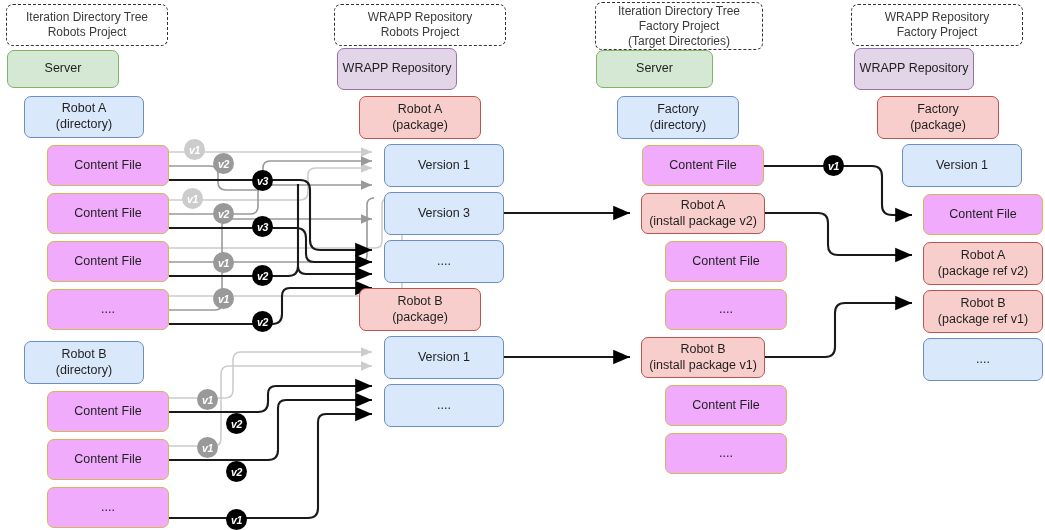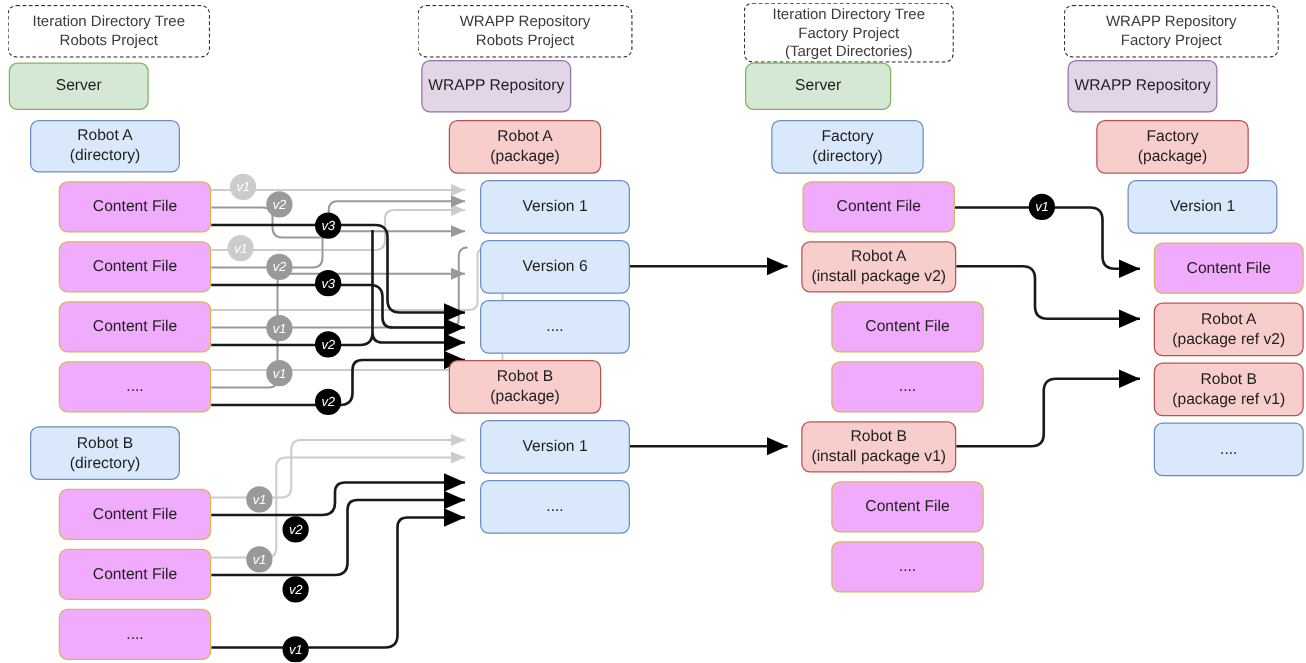--- a/index.html
+++ b/index.html
@@ -68,21 +68,21 @@
   }
   .badge {
     position: absolute;
     width: 21px;
     height: 21px;
     border-radius: 50%;
     display: flex;
     align-items: center;
     justify-content: center;
     font-size: 10.5px;
-    font-weight: normal;
+    font-weight: bold;
     font-style: italic;
     color: #ffffff;
     z-index: 6;
     letter-spacing: -0.3px;
   }
   .badge.lvl1 { background: #cccccc; }
   .badge.lvl2 { background: #999999; }
   .badge.lvl3 { background: #000000; }
 </style>
 </head>
@@ -158,21 +158,21 @@
       <div class="node yellow2" style="left: 47px; top: 289px; width: 122px; height: 41px;">....</div>
       <div class="node blue" style="left: 24px; top: 341px; width: 120px; height: 43px;">Robot B
 (directory)</div>
       <div class="node yellow2" style="left: 47px; top: 391px; width: 122px; height: 41px;">Content File</div>
       <div class="node yellow2" style="left: 47px; top: 439px; width: 122px; height: 41px;">Content File</div>
       <div class="node yellow2" style="left: 47px; top: 487px; width: 122px; height: 41px;">....</div>
       <div class="node purple" style="left: 337px; top: 48px; width: 120px; height: 42px;">WRAPP Repository</div>
       <div class="node red" style="left: 359px; top: 96px; width: 122px; height: 43px;">Robot A
 (package)</div>
       <div class="node blue" style="left: 384px; top: 144px; width: 120px; height: 43px;">Version 1</div>
-      <div class="node blue" style="left: 384px; top: 192px; width: 120px; height: 43px;">Version 6</div>
+      <div class="node blue" style="left: 384px; top: 192px; width: 120px; height: 43px;">Version 3</div>
       <div class="node blue" style="left: 384px; top: 240px; width: 120px; height: 43px;">....</div>
       <div class="node red" style="left: 359px; top: 288px; width: 122px; height: 43px;">Robot B
 (package)</div>
       <div class="node blue" style="left: 384px; top: 336px; width: 120px; height: 43px;">Version 1</div>
       <div class="node blue" style="left: 384px; top: 384px; width: 120px; height: 43px;">....</div>
       <div class="node green" style="left: 596px; top: 50px; width: 117px; height: 38px;">Server</div>
       <div class="node blue" style="left: 617px; top: 96px; width: 122px; height: 43px;">Factory
 (directory)</div>
       <div class="node yellow2" style="left: 642px; top: 145px; width: 122px; height: 41px;">Content File</div>
       <div class="node red" style="left: 641px; top: 193px; width: 124px; height: 41px;">Robot A

